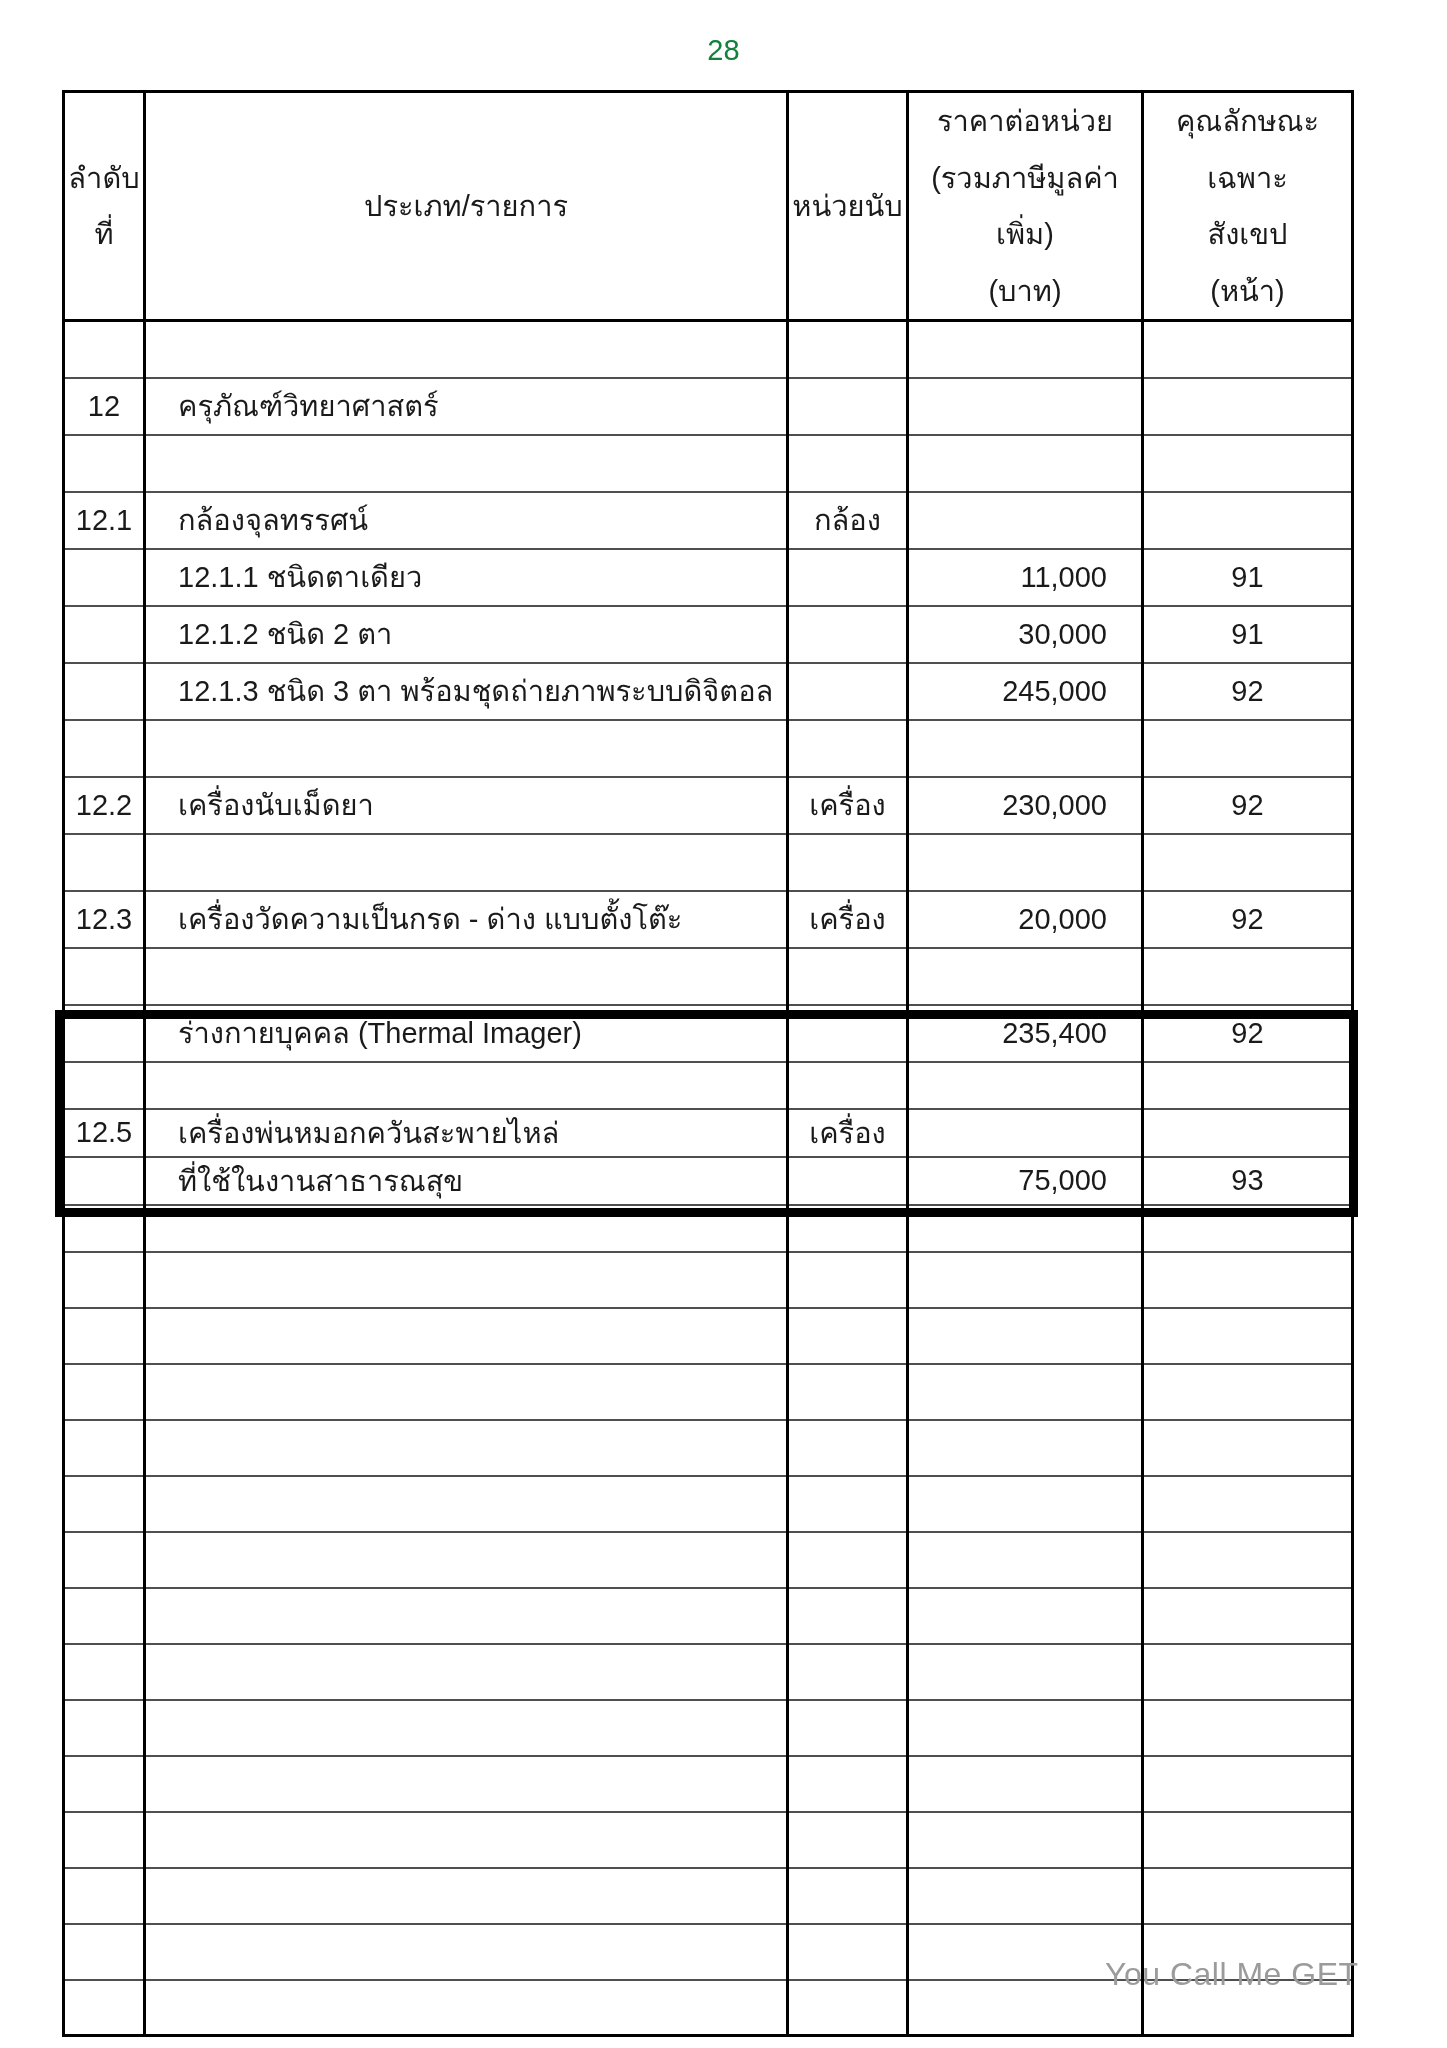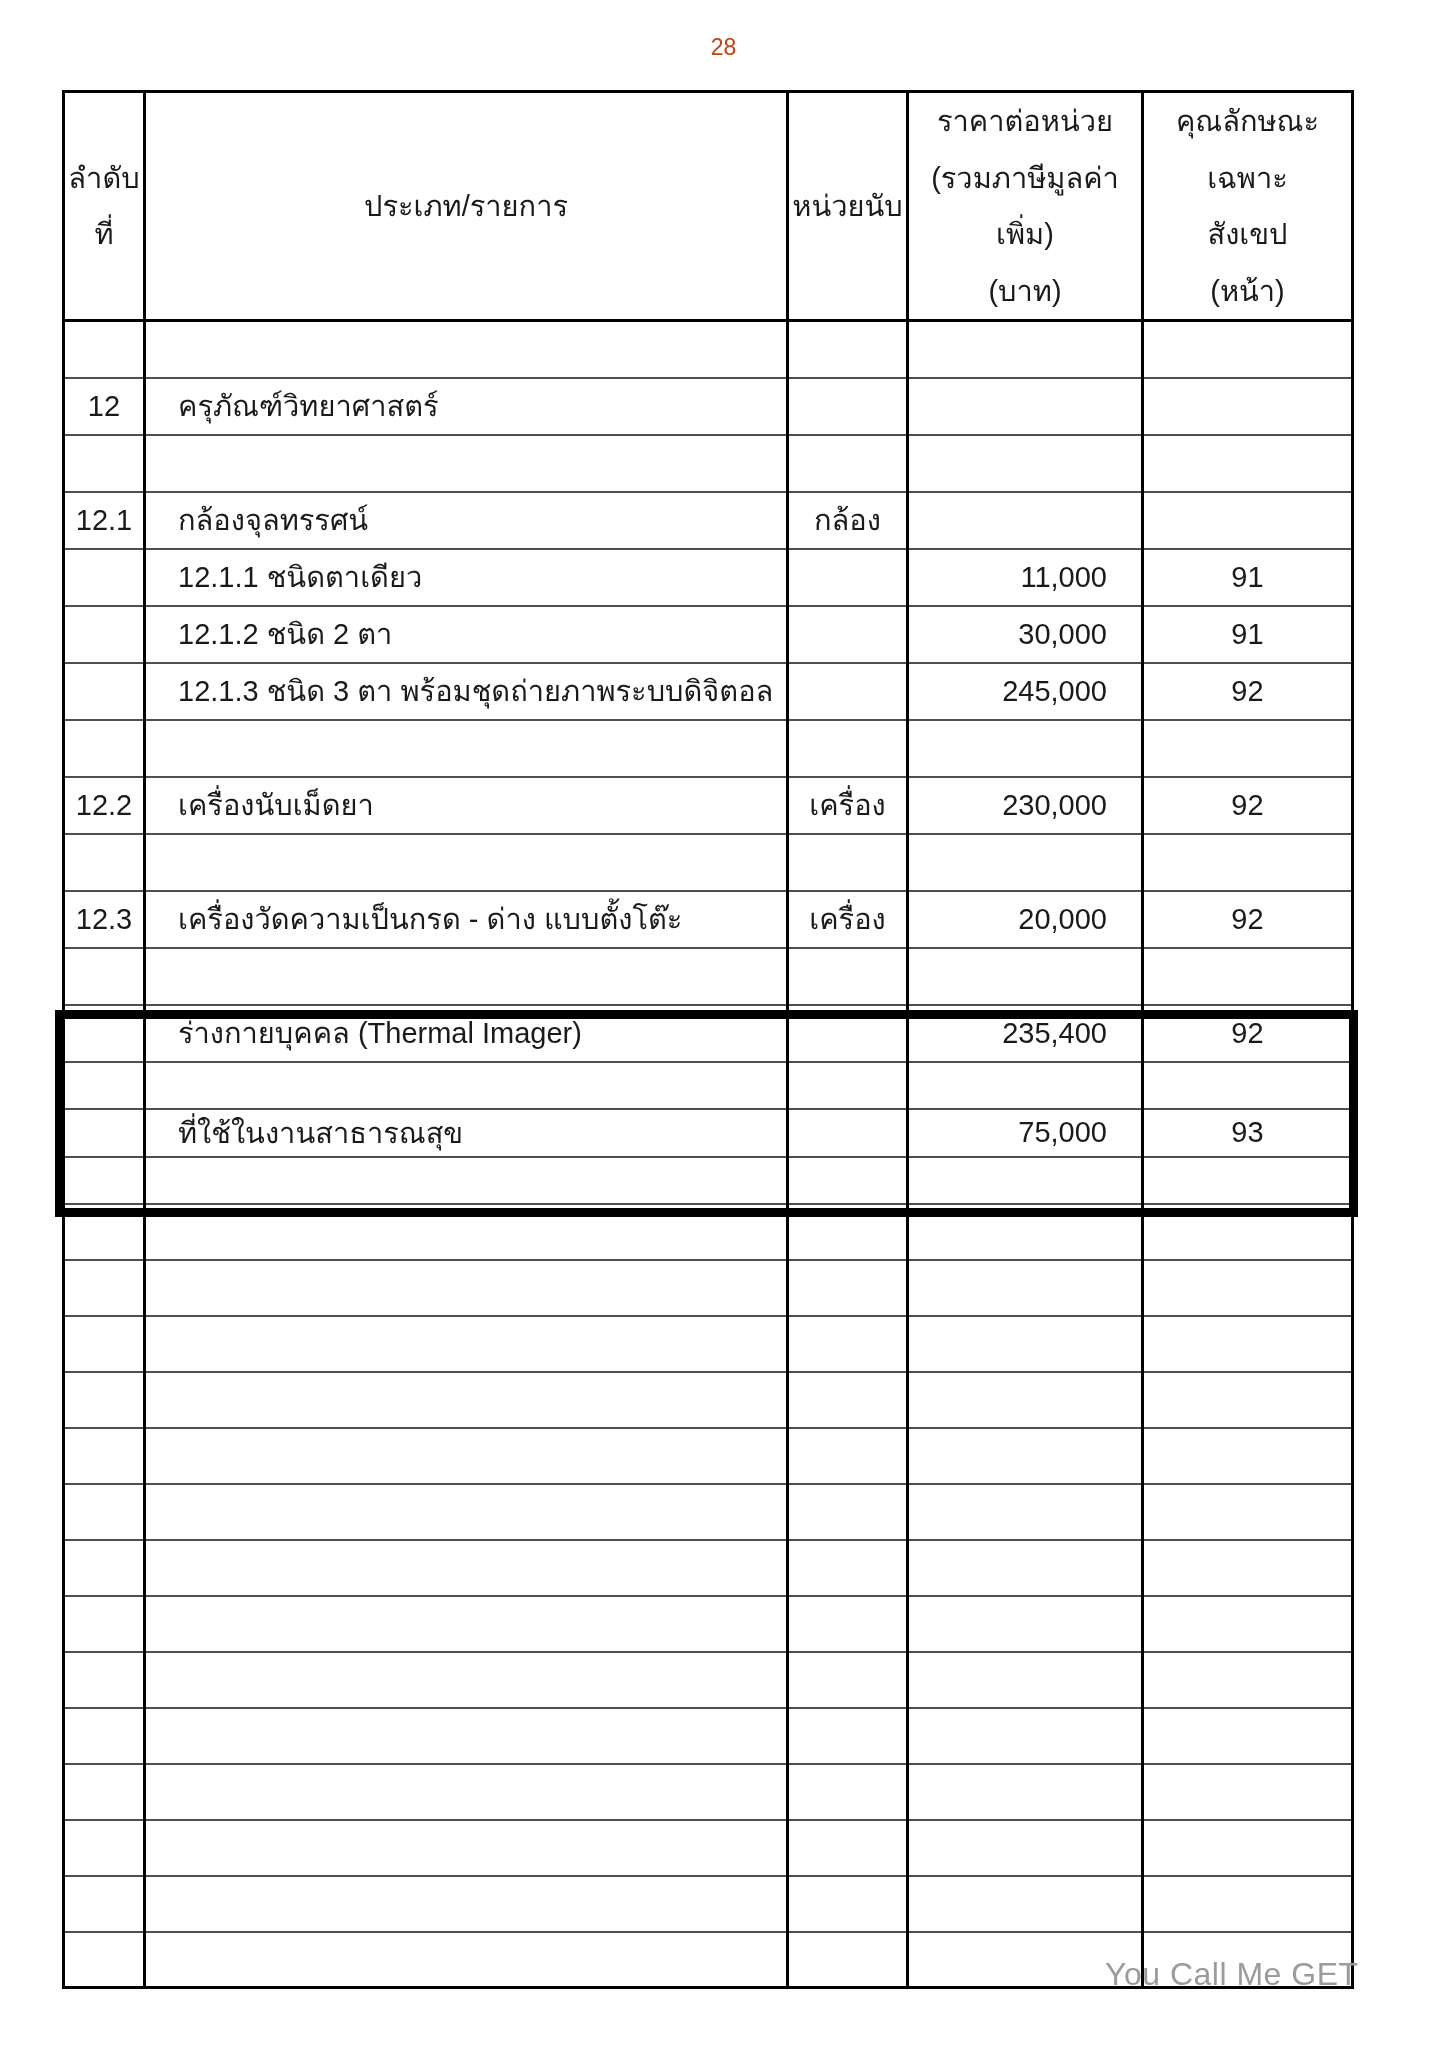--- a/index.html
+++ b/index.html
@@ -6,21 +6,21 @@
   body{
     position:relative;
     width:1447px;height:2048px;
     background:#ffffff;
     font-family:"Liberation Sans","DejaVu Sans",sans-serif;
     color:#1a1a1a;
     overflow:hidden;
   }
   .page-number{
     position:absolute;top:34px;left:0;width:1447px;
-    text-align:center;font-size:23px;color:#c2410c;
+    text-align:center;font-size:29px;color:#15803d;
   }
   table.price-table{
     position:absolute;left:62px;top:90px;
     width:1289px;
     border-collapse:collapse;table-layout:fixed;
     border:3px solid #000;
   }
   .price-table th,.price-table td{
     border-left:3px solid #000;
     border-right:3px solid #000;
@@ -185,20 +185,27 @@
         <td class="c-page">92</td>
       </tr>
       <tr class="r-box">
         <td class="c-no"></td>
         <td class="c-item"></td>
         <td class="c-unit"></td>
         <td class="c-price"></td>
         <td class="c-page"></td>
       </tr>
       <tr class="r-box">
+        <td class="c-no">12.5</td>
+        <td class="c-item">เครื่องพ่นหมอกควันสะพายไหล่</td>
+        <td class="c-unit">เครื่อง</td>
+        <td class="c-price"></td>
+        <td class="c-page"></td>
+      </tr>
+      <tr class="r-box">
         <td class="c-no"></td>
         <td class="c-item">ที่ใช้ในงานสาธารณสุข</td>
         <td class="c-unit"></td>
         <td class="c-price">75,000</td>
         <td class="c-page">93</td>
       </tr>
       <tr class="r-box">
         <td class="c-no"></td>
         <td class="c-item"></td>
         <td class="c-unit"></td>

